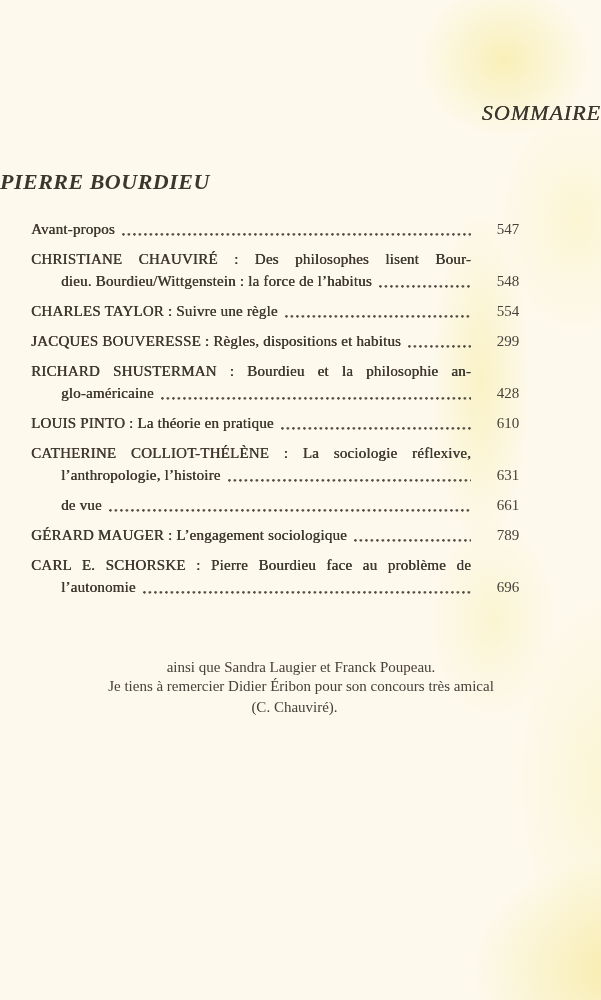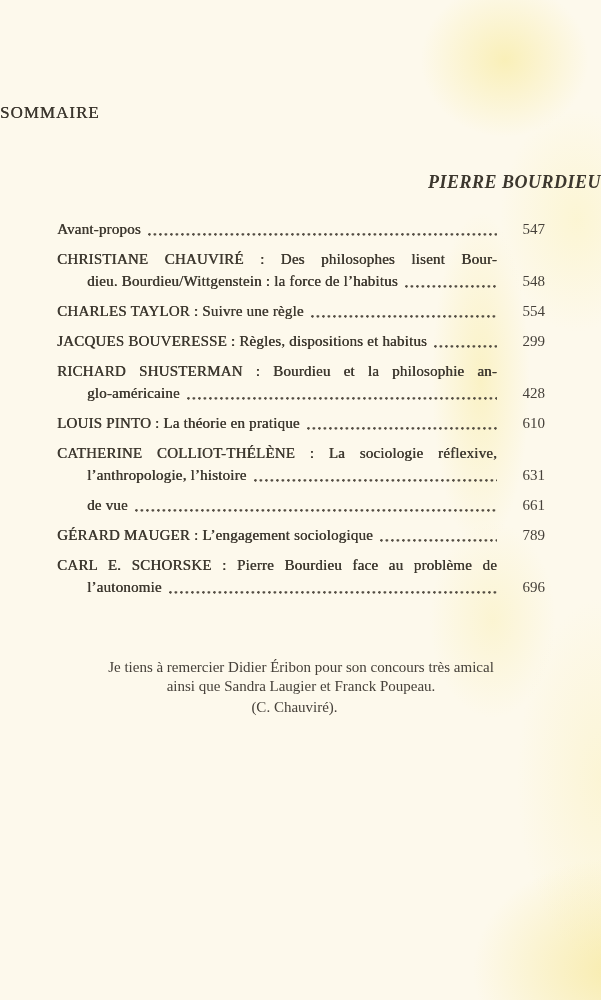--- a/index.html
+++ b/index.html
@@ -19,53 +19,54 @@
       radial-gradient(ellipse 70px 240px at 80% 38%,  rgba(247,233,150,0.45) 0%, rgba(247,233,150,0) 70%),
       radial-gradient(ellipse 110px 160px at 96% 22%, rgba(250,240,175,0.40) 0%, rgba(250,240,175,0) 70%),
       radial-gradient(ellipse 90px 140px at 82% 62%,  rgba(247,233,150,0.30) 0%, rgba(247,233,150,0) 70%),
       radial-gradient(ellipse 200px 160px at 102% 97%, rgba(244,226,125,0.55) 0%, rgba(244,226,125,0) 70%),
       radial-gradient(ellipse 120px 260px at 100% 78%, rgba(248,235,160,0.30) 0%, rgba(248,235,160,0) 70%);
     font-family: "Liberation Serif", "DejaVu Serif", serif;
     color: #3e3930;
   }
 
   .title {
-    text-align: left;
-    font-size: 17px;
+    text-align: right;
+    font-style: italic;
+    font-size: 22px;
     line-height: 30px;
     letter-spacing: 1px;
     text-shadow: 0.3px 0 0 currentColor;
     color: #3c372e;
   }
 
   .author-heading {
-    text-align: right;
+    text-align: left;
     font-style: italic;
     font-weight: bold;
-    font-size: 18px;
+    font-size: 22px;
     line-height: 24px;
     letter-spacing: 0.5px;
     margin-top: 42px;
     color: #3c372e;
   }
 
-  .toc { margin: 24px 56px 0 57px; }
+  .toc { margin: 24px 56px 0 31px; }
 
   .entry {
     display: flex;
     font-size: 15px;
     line-height: 22px;
     margin-bottom: 8px;
     letter-spacing: 0.2px;
     text-shadow: 0.4px 0 0 currentColor; 
   }
   .textcol { width: 440px; }
   .pagecol {
     flex: 1;
-    text-align: right;
+    text-align: center;
     align-self: flex-end;
     text-shadow: none;
     letter-spacing: 0;
     color: #46413a;
   }
 
   .first {
     text-align: justify;
     text-align-last: justify;
     white-space: nowrap;
@@ -212,18 +213,18 @@
         <div class="lastline">
           <span class="ltext">l’autonomie</span>
           <span class="leader"></span>
         </div>
       </div>
       <div class="pagecol">696</div>
     </div>
   </div>
 
   <div class="footer">
+    <div>ainsi que Sandra Laugier et Franck Poupeau.</div>
     <div>Je tiens à remercier Didier Éribon pour son concours très amical</div>
-    <div>ainsi que Sandra Laugier et Franck Poupeau.</div>
     <div class="signature">(C. Chauviré).</div>
   </div>
 
 </div>
 
 </body></html>

